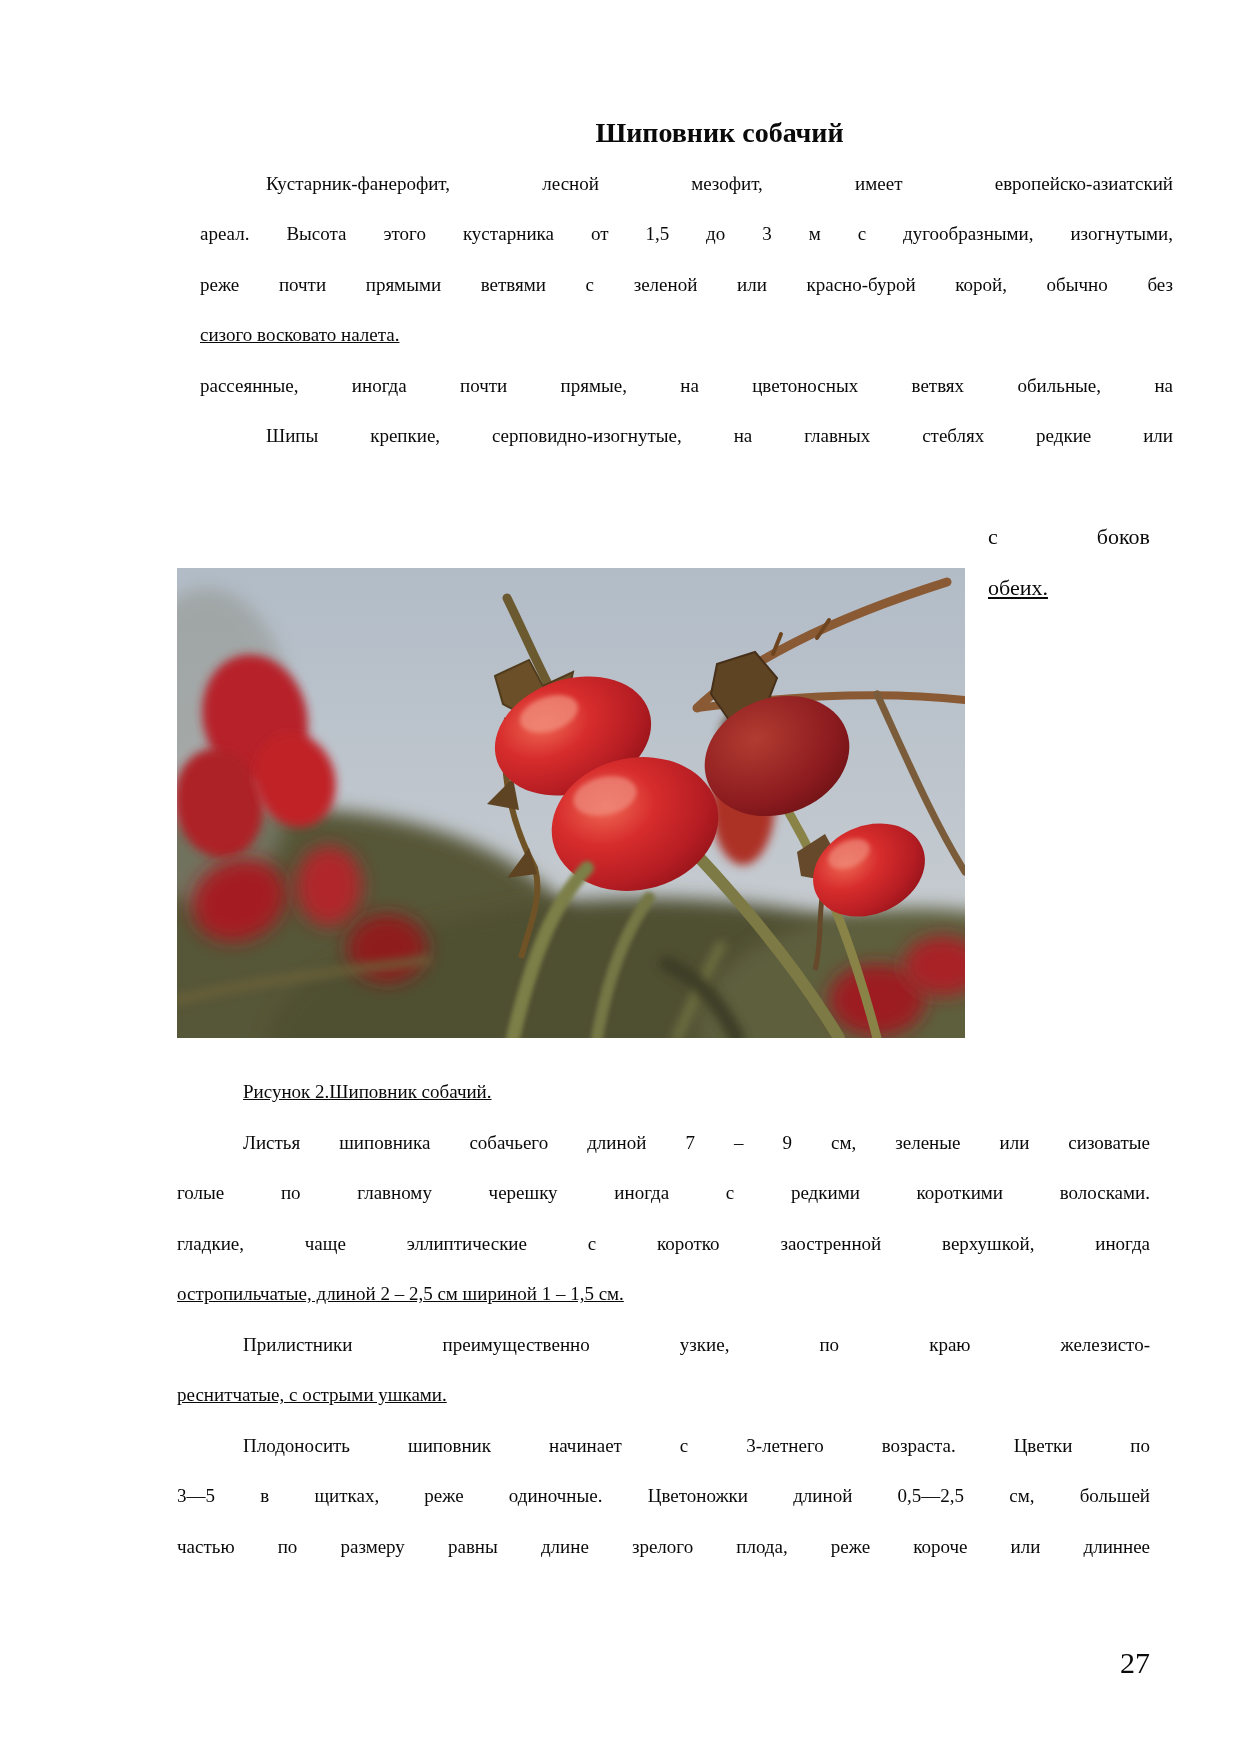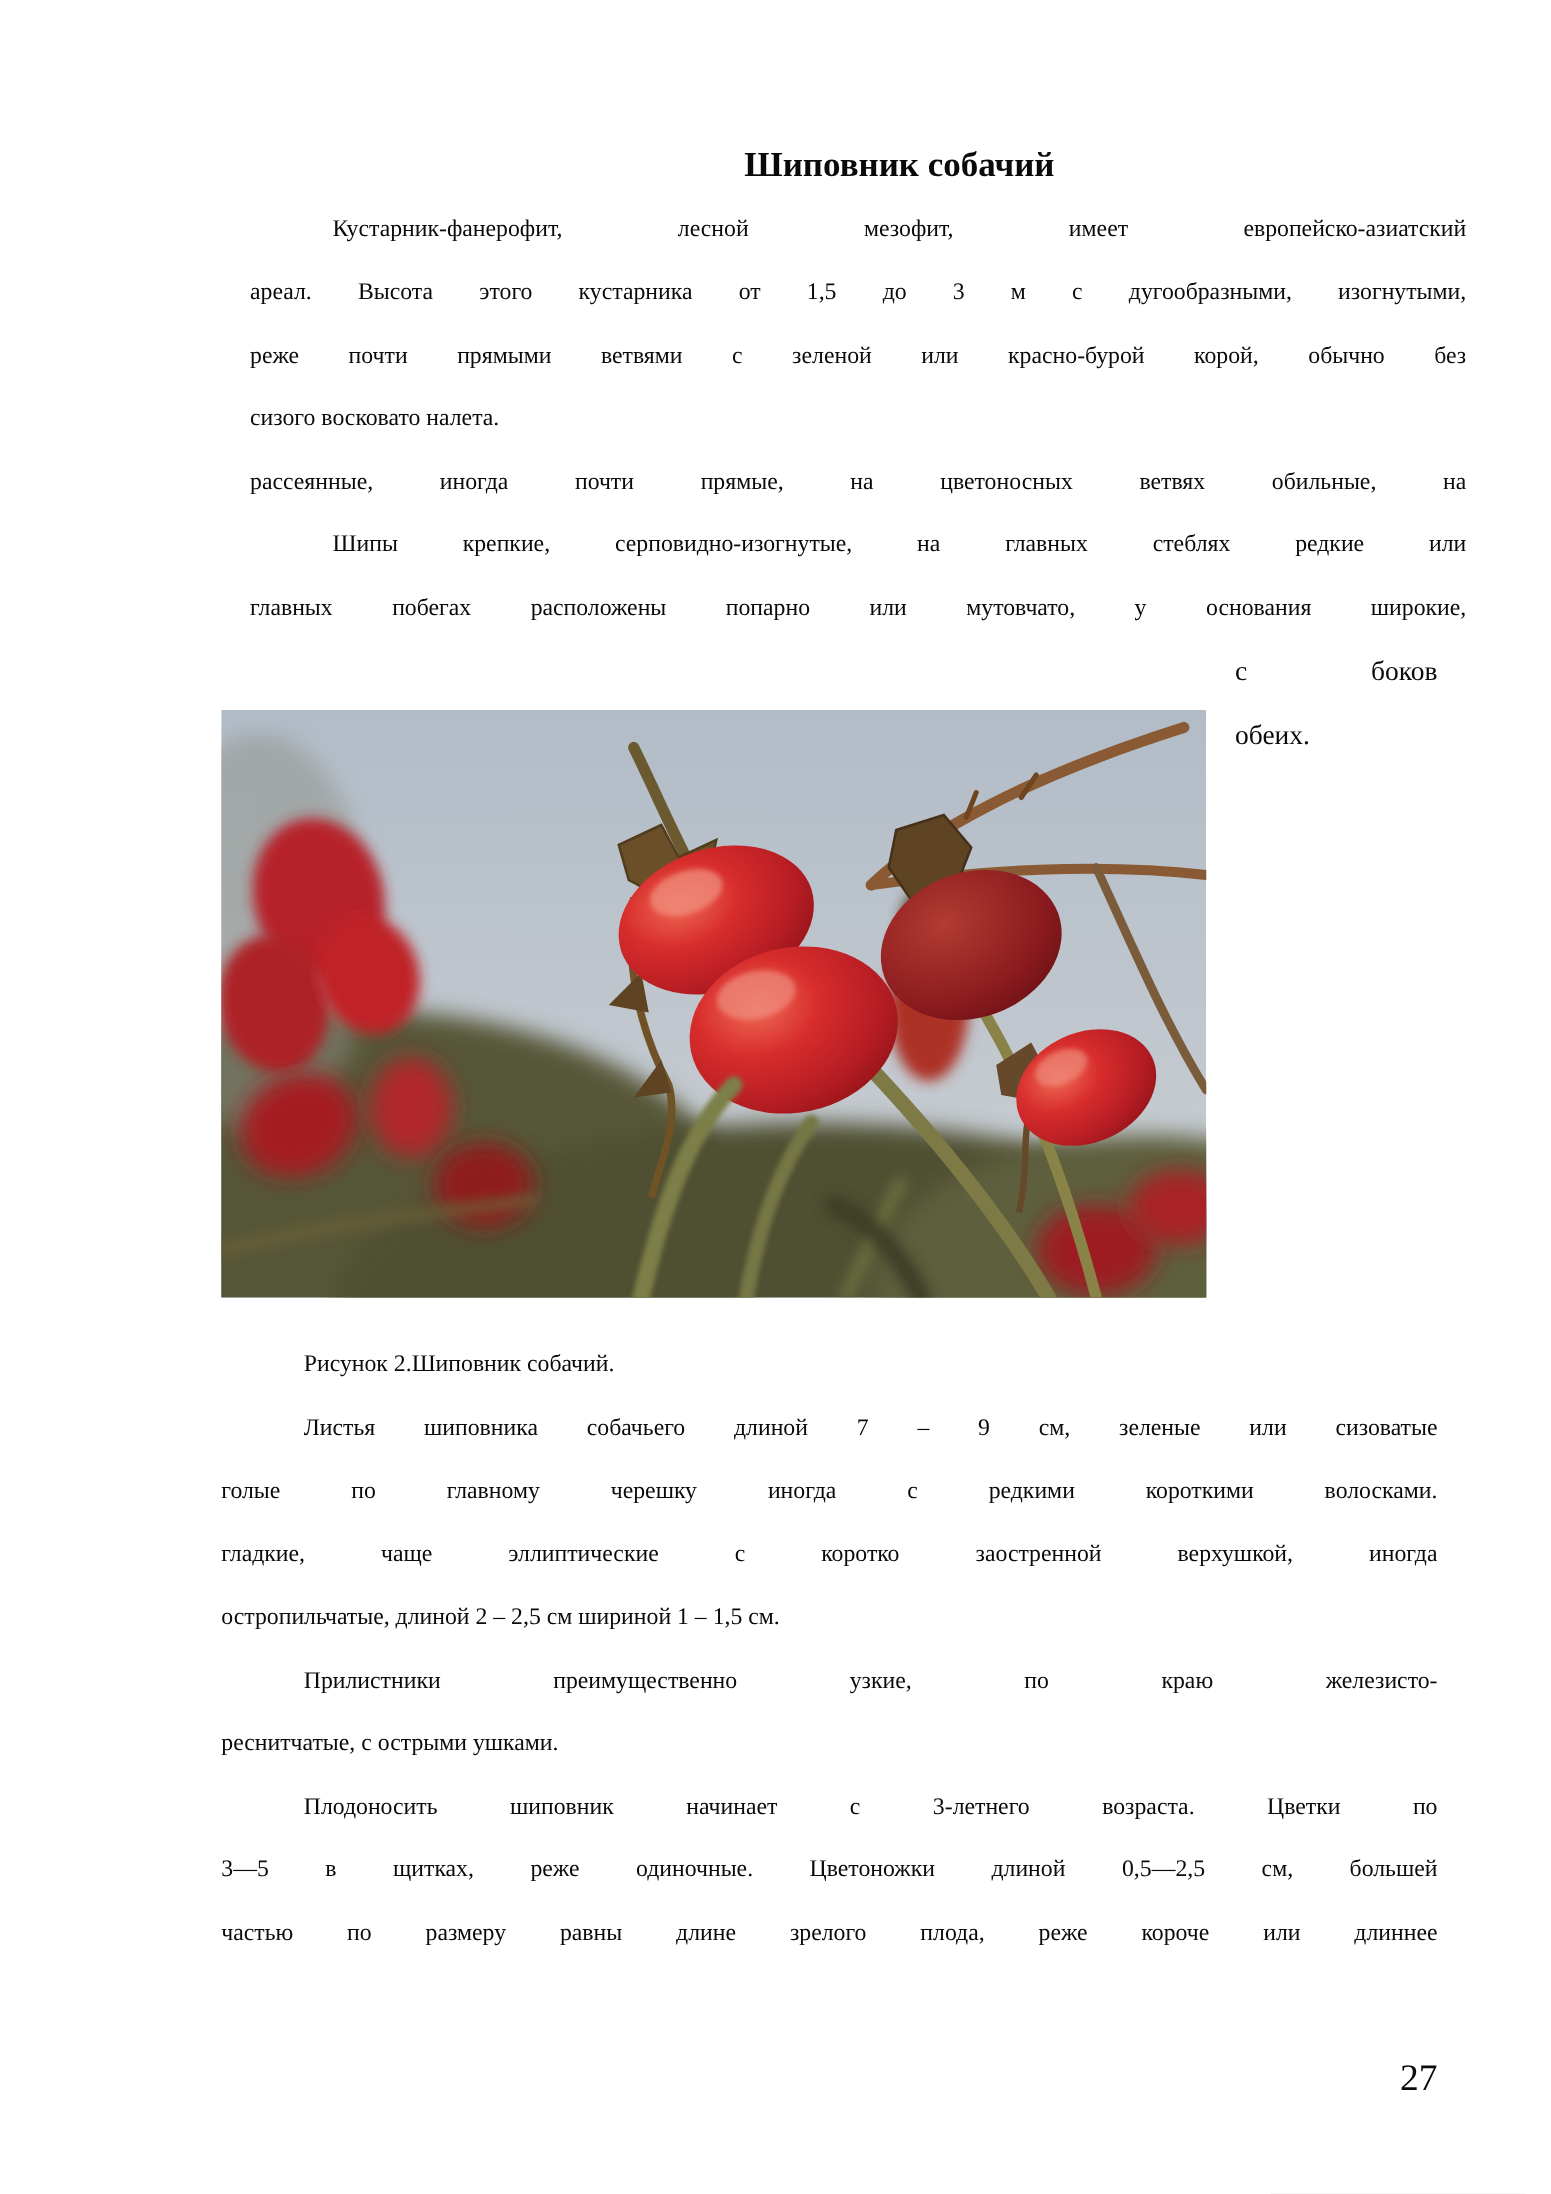--- a/index.html
+++ b/index.html
@@ -16,21 +16,21 @@
   .flow-bottom{position:absolute;left:177px;top:1067px;width:973px;}
   .line{
     font-size:19px;
     line-height:50.5px;
     text-align:justify;
     text-align-last:justify;
     box-sizing:border-box;
     width:100%;
     white-space:normal;
   }
-  .line.last{text-align:left;text-align-last:left;}
+  .line.last{text-align:left;text-align-last:left;text-decoration:underline;}
   .line.indent{padding-left:66px;}
   .doc-title{
     font-size:28px;
     font-weight:bold;
     line-height:50.5px;
     text-align:center;
     text-align-last:center;
     text-indent:66px;
   }
   .wrap-col{
@@ -53,21 +53,20 @@
 <div class="page">
 
   <div class="flow-top">
     <div class="doc-title">Шиповник собачий</div>
     <div class="line indent">Кустарник-фанерофит, лесной мезофит, имеет европейско-азиатский</div>
     <div class="line">ареал. Высота этого кустарника от 1,5 до 3 м с дугообразными, изогнутыми,</div>
     <div class="line">реже почти прямыми ветвями с зеленой или красно-бурой корой, обычно без</div>
     <div class="line last">сизого восковато налета.</div>
     <div class="line">рассеянные, иногда почти прямые, на цветоносных ветвях обильные, на</div>
     <div class="line indent">Шипы крепкие, серповидно-изогнутые, на главных стеблях редкие или</div>
-    <div class="line">главных побегах расположены попарно или мутовчато, у основания широкие,</div>
   </div>
 
   <div class="wrap-col">
     <div class="line">с боков</div>
     <div class="line last">обеих.</div>
   </div>
 
   <div class="figure-photo">
     <svg viewBox="0 0 788 470" preserveAspectRatio="none">
       <defs>

